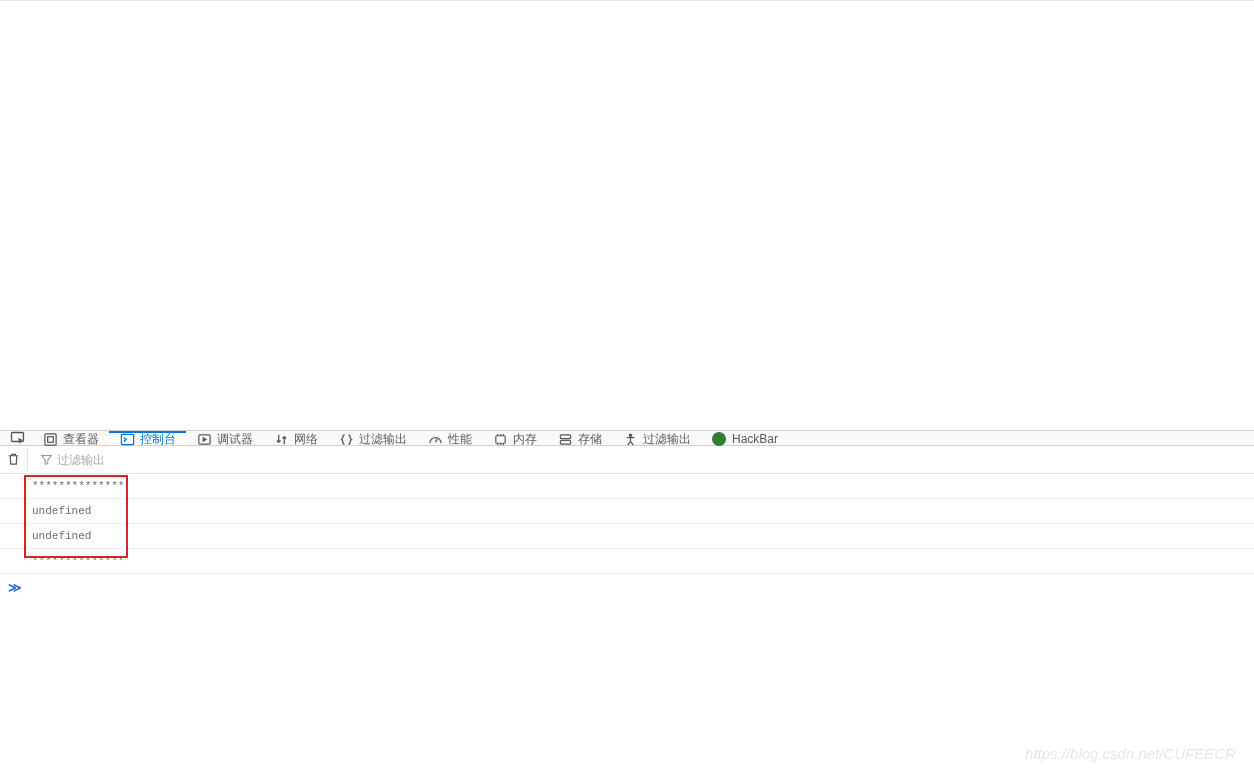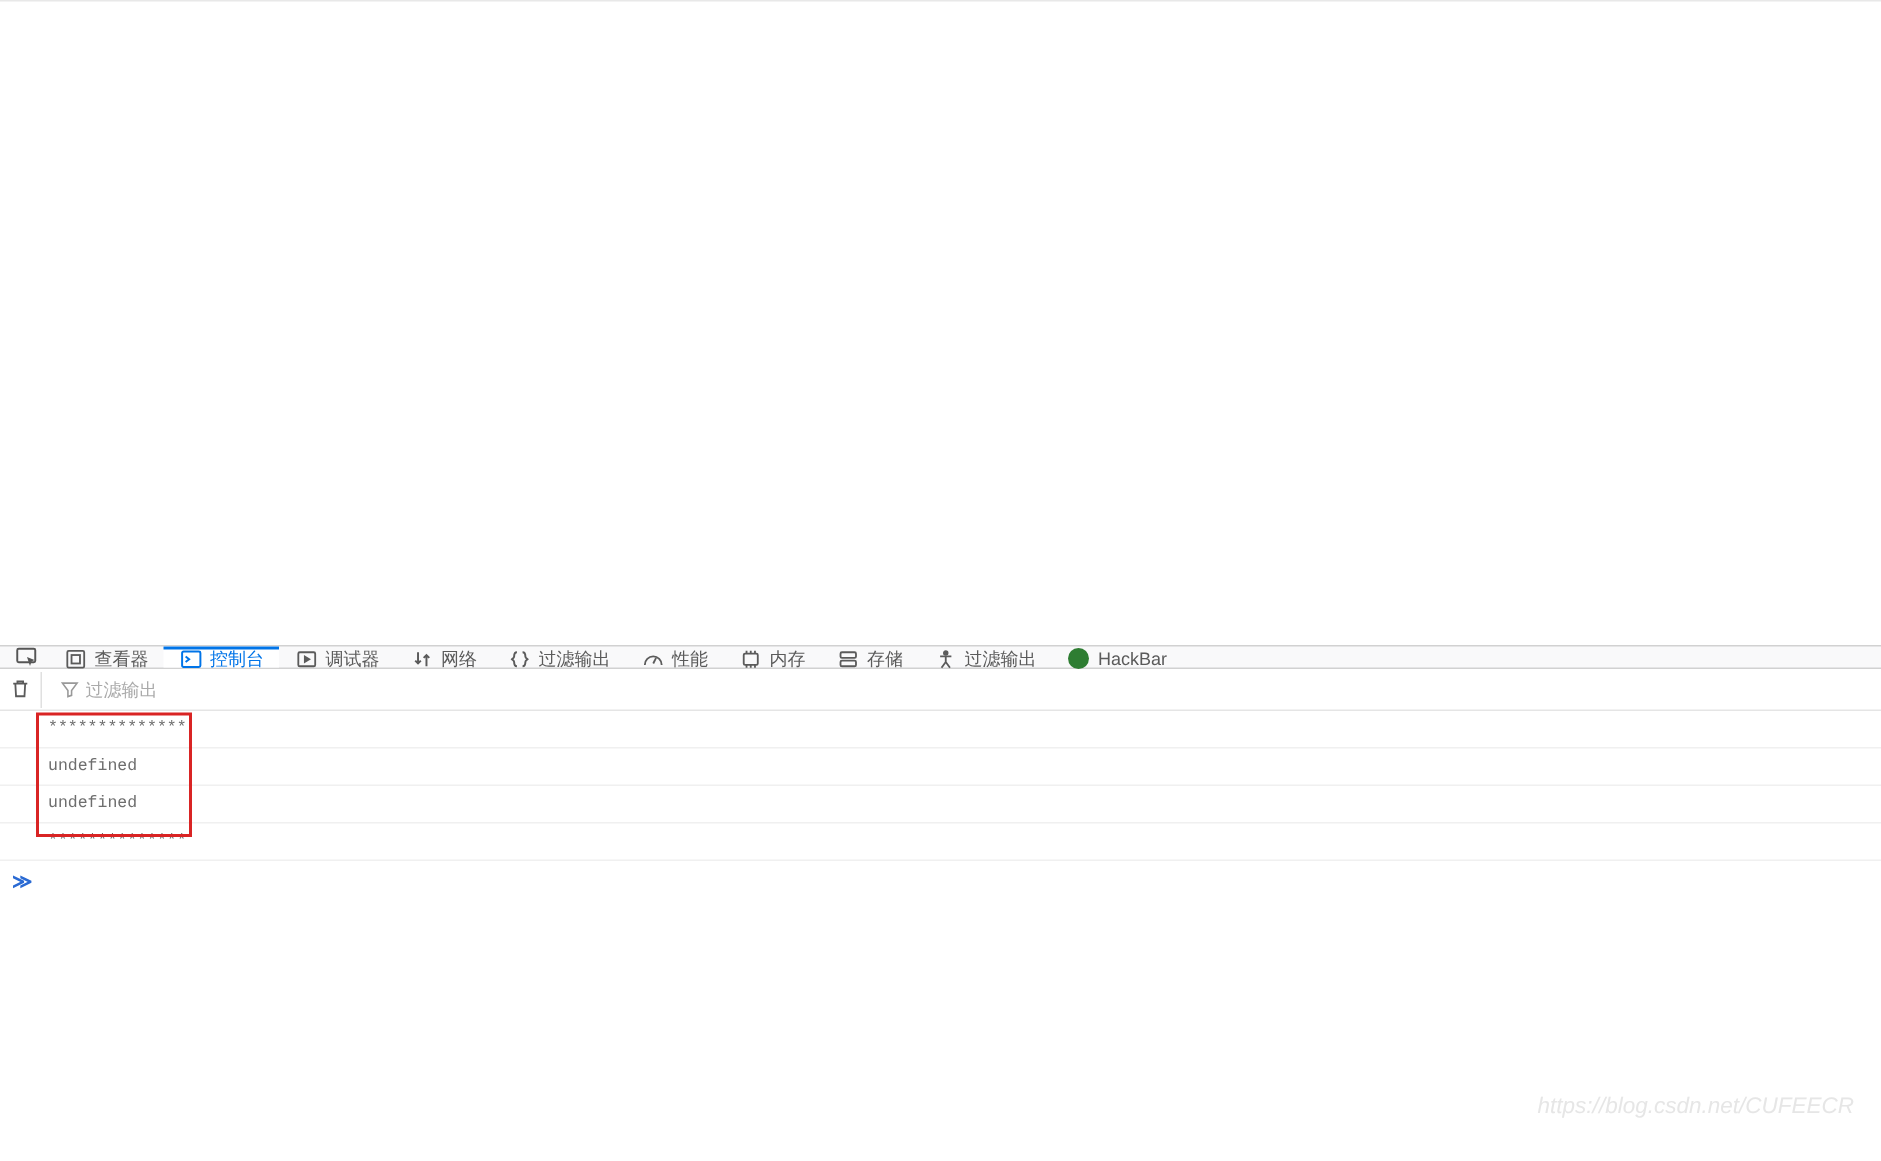--- a/index.html
+++ b/index.html
@@ -121,21 +121,21 @@
       align-items: center;
     }
     .prompt-icon {
       color: #2a6ad3;
       font-size: 13px;
       font-weight: bold;
     }
     .watermark {
       position: absolute;
       right: 18px;
-      bottom: 28px;
+      bottom: 12px;
       color: #e6e6e6;
       font-size: 15px;
       font-style: italic;
       font-family: Arial, sans-serif;
     }
     svg { display: block; }
   </style>
 </head>
 <body>
 

